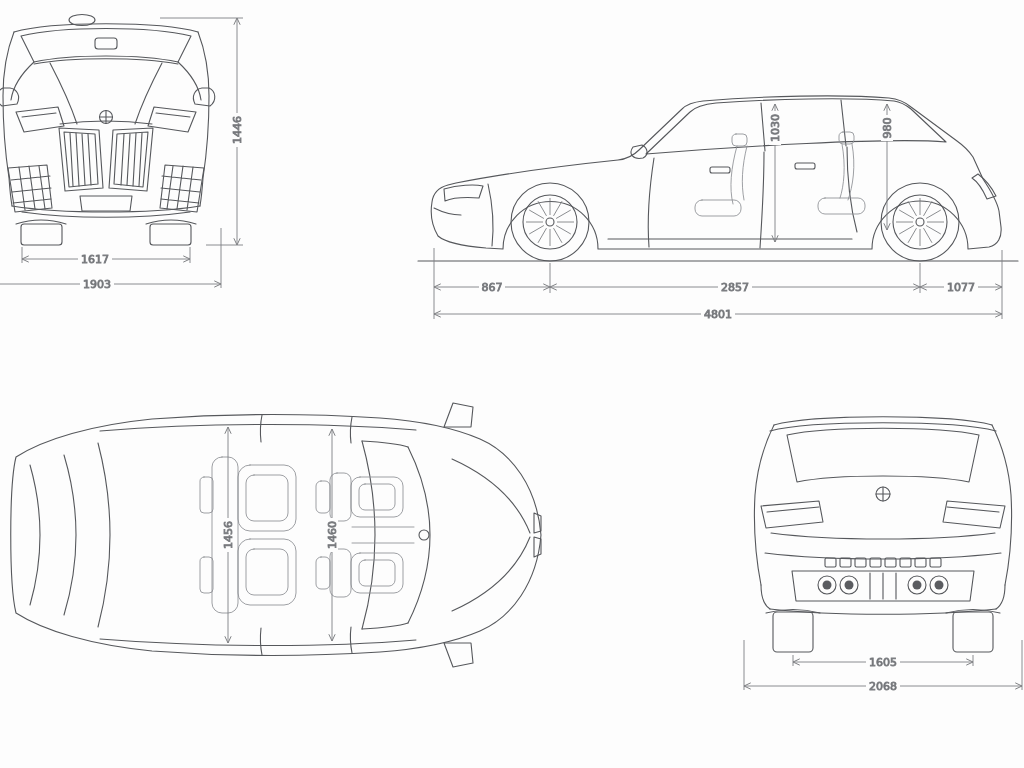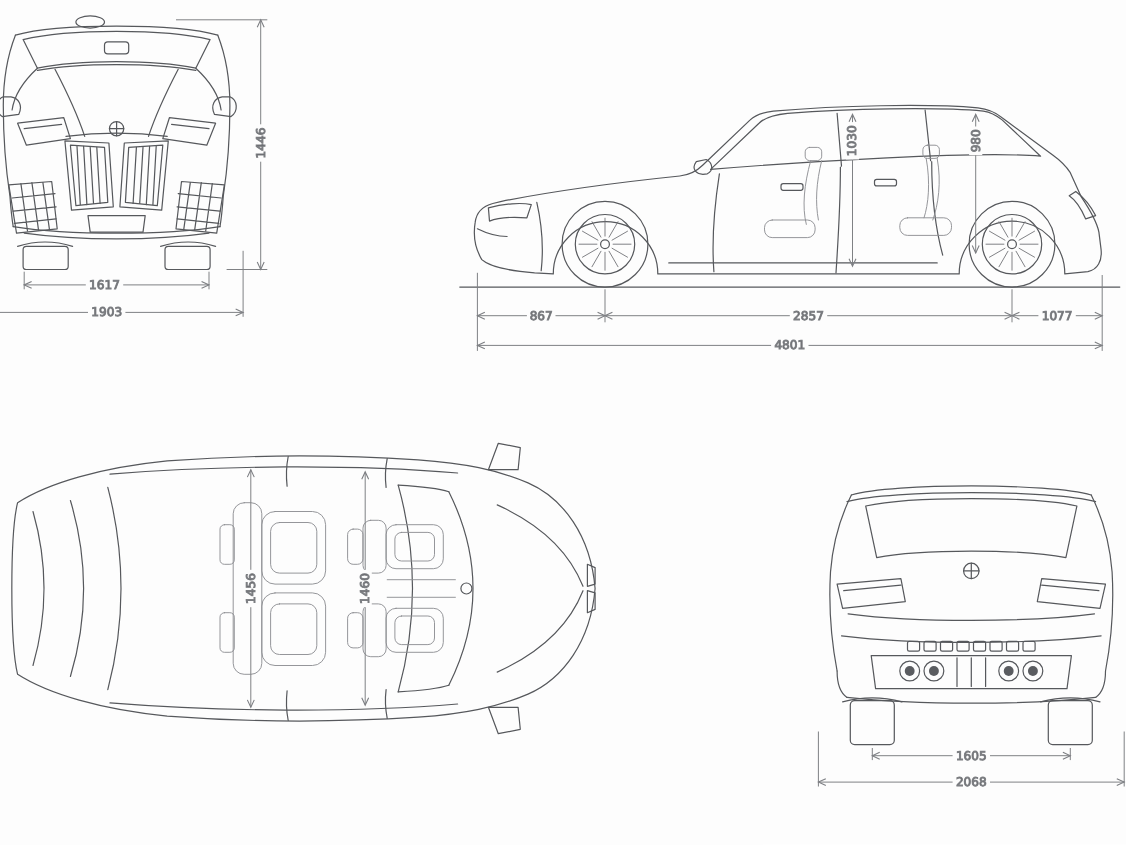--- a/index.html
+++ b/index.html
@@ -245,21 +245,21 @@
         </g>
         <line x1="332" y1="44" x2="332" y2="256" marker-start="url(#mkT)" marker-end="url(#mkT)"></line>
         <g transform="rotate(-90 332 150)">
           <rect class="halo" x="315" y="144" width="34" height="12"></rect>
           <text class="dimtxt" x="332" y="150">1460</text>
         </g>
       </g>
     </svg>
   </div>
 
-  <div class="view" style="left:730px;top:420px;">
+  <div class="view" style="left:730px;top:395px;">
     <svg width="294" height="300" viewBox="0 0 294 300">
       <defs>
         <marker id="mkR" viewBox="0 0 10 10" refX="8.5" refY="5" markerWidth="9" markerHeight="9" markerUnits="userSpaceOnUse" orient="auto-start-reverse">
           <path d="M 1,1.5 L 8.5,5 L 1,8.5" fill="none" stroke="#7d7f83" stroke-width="1.1"></path>
         </marker>
       </defs>
 
       <g class="car">
         <path d="M 44,30 C 82,19 224,19 262,30"></path>
         <path d="M 40,36 C 80,25 226,25 266,36"></path>

